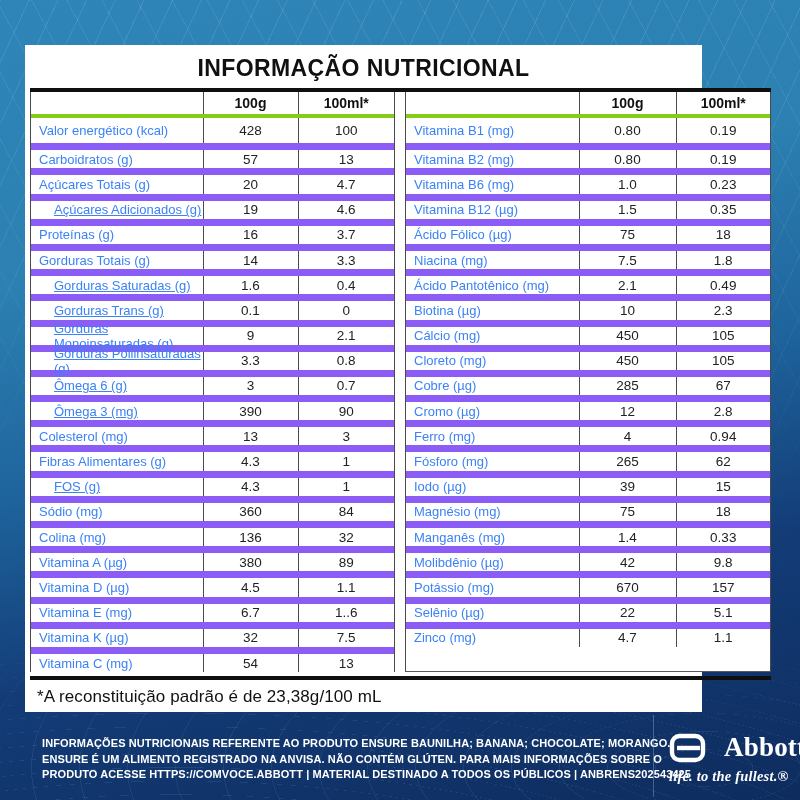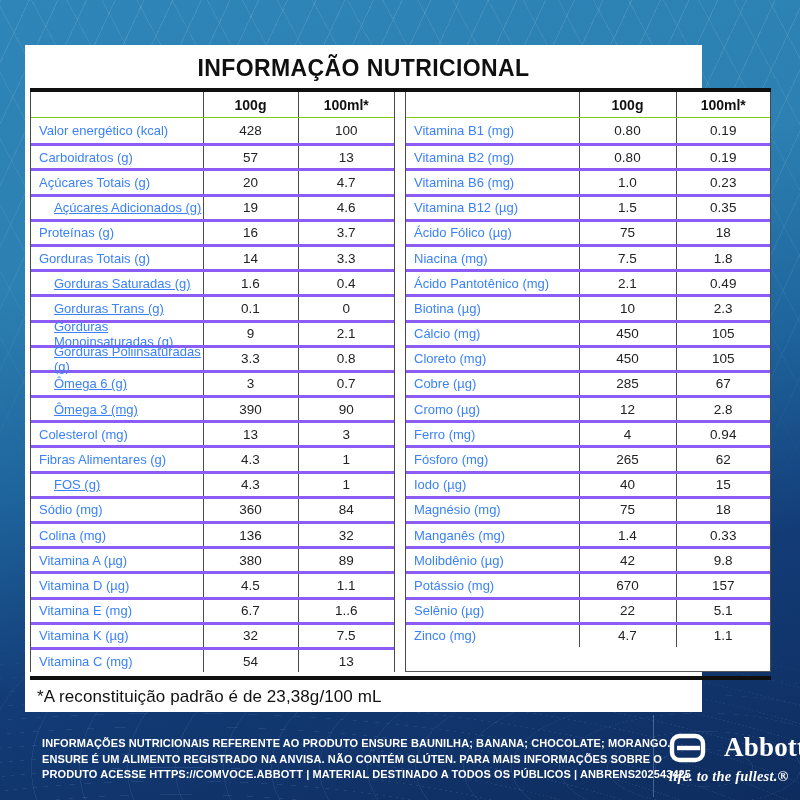--- a/index.html
+++ b/index.html
@@ -25,23 +25,23 @@
            font-size:23px; font-weight:700; letter-spacing:0.4px; color:#101010; }
 
   .tablewrap { position:absolute; left:5px; top:43px; width:741px;
                border-top:4px solid #0f0f0f; display:flex; justify-content:space-between; }
   .thick-bottom { position:absolute; left:0; top:584px; width:741px; height:4px; background:#0f0f0f; }
 
   .tbl { border-left:1.5px solid #4a4a4a; border-right:1.5px solid #4a4a4a; background:#fff; }
   .tbl.left  { width:365px; }
   .tbl.right { width:366px; border-bottom:1.5px solid #5a5a5a; }
 
-  .thead { display:flex; height:26px; border-bottom:1px solid #84cc16;justify-content:center; }
+  .thead { display:flex; height:26px; border-bottom:4px solid #84cc16;justify-content:center; }
   .row   { display:flex; height:25.2px; align-items:center; }
-  .row + .row { border-top:3px solid #8b5cf6; }
+  .row + .row { border-top:7px solid #8b5cf6; }
 
   .cell { display:flex; align-items:center; height:100%; }
   .cell.lbl { flex:1; padding-left:8px; font-size:13px; color:#3b82f6; }
   .row.indent .cell.lbl { padding-left:23px;text-decoration:underline; }
   .cell.val { justify-content:center; font-size:13.5px; color:#222; border-left:1.5px solid #4a4a4a; }
   .tbl.left  .cell.v1 { width:95px; }  .tbl.left  .cell.v2 { width:96.5px; }
   .tbl.right .cell.v1 { width:97px; }  .tbl.right .cell.v2 { width:94.5px; }
   .thead .cell { font-weight:700; font-size:14px; color:#111; }
 
   .footnote { position:absolute; top:630px; left:12px; font-size:17px; color:#111; letter-spacing:0.1px;margin-top:12px; }
@@ -258,21 +258,21 @@
             <div class="cell val v1">4</div>
             <div class="cell val v2">0.94</div>
           </div>
           <div class="row">
             <div class="cell lbl">Fósforo (mg)</div>
             <div class="cell val v1">265</div>
             <div class="cell val v2">62</div>
           </div>
           <div class="row">
             <div class="cell lbl">Iodo (µg)</div>
-            <div class="cell val v1">40</div>
+            <div class="cell val v1">39</div>
             <div class="cell val v2">15</div>
           </div>
           <div class="row">
             <div class="cell lbl">Magnésio (mg)</div>
             <div class="cell val v1">75</div>
             <div class="cell val v2">18</div>
           </div>
           <div class="row">
             <div class="cell lbl">Manganês (mg)</div>
             <div class="cell val v1">1.4</div>

